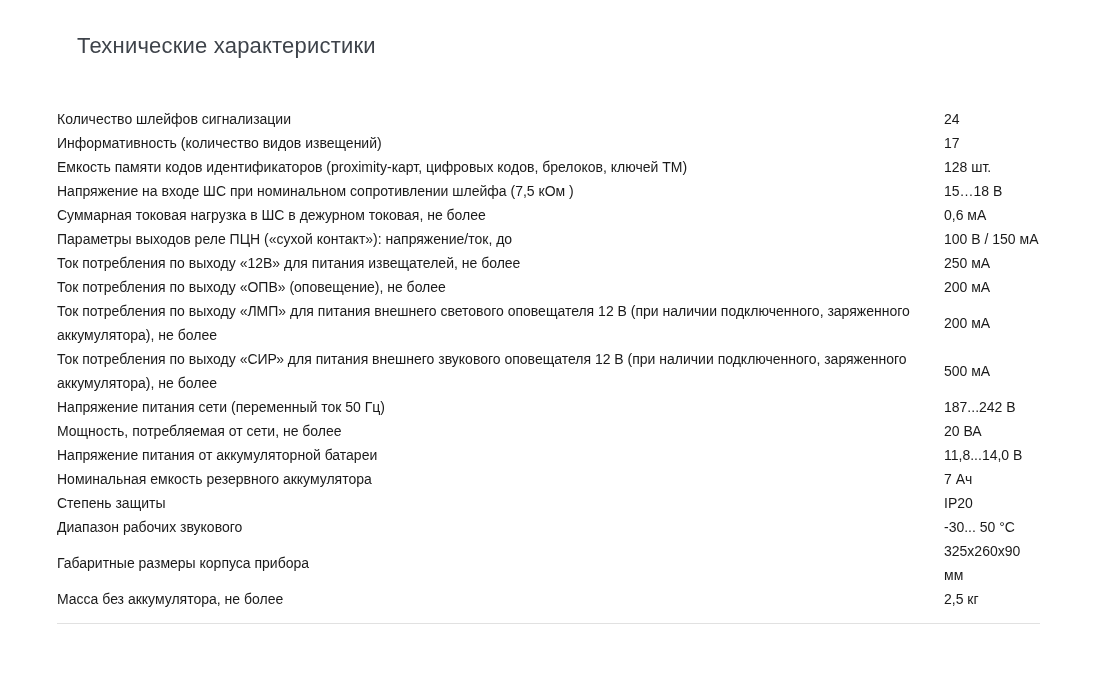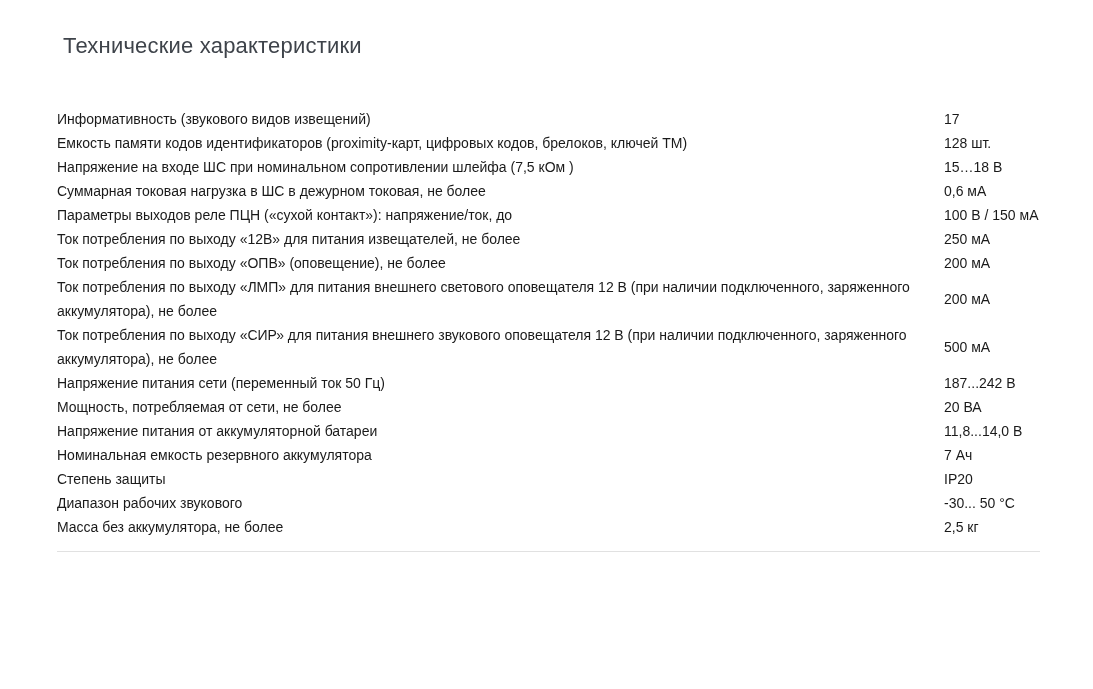--- a/index.html
+++ b/index.html
@@ -10,21 +10,21 @@
     background: #ffffff;
     font-family: "Liberation Sans", sans-serif;
     padding: 33px 0 0 57px;
     overflow: hidden;
     position: relative;
   }
   .title {
     font-size: 22px;
     font-weight: 400;
     color: #3e434a;
-    margin: 0 0 0 6px;
+    margin: 0 0 0 20px;
     line-height: 26px;
     letter-spacing: 0.2px;
   }
   .table-wrap {
     margin-top: 48px;
     width: 983px;
     border-bottom: 1px solid #e1e1e1;
     padding-bottom: 12px;
   }
   table.specs {
@@ -48,21 +48,25 @@
 </head>
 <body>
 
 <div class="page">
   <h1 class="title">Технические характеристики</h1>
 
   <div class="table-wrap">
     <table class="specs">
       <tbody>
           <tr>
-    <td class="spec-label">Информативность (звукового видов извещений)</td>
+    <td class="spec-label">Количество шлейфов сигнализации</td>
+    <td class="spec-value">24</td>
+  </tr>
+          <tr>
+    <td class="spec-label">Информативность (количество видов извещений)</td>
     <td class="spec-value">17</td>
   </tr>
           <tr>
     <td class="spec-label">Емкость памяти кодов идентификаторов (proximity-карт, цифровых кодов, брелоков, ключей ТМ)</td>
     <td class="spec-value">128 шт.</td>
   </tr>
           <tr>
     <td class="spec-label">Напряжение на входе ШС при номинальном сопротивлении шлейфа (7,5 кОм )</td>
     <td class="spec-value">15…18 В</td>
   </tr>
@@ -108,19 +112,23 @@
   </tr>
           <tr>
     <td class="spec-label">Степень защиты</td>
     <td class="spec-value">IP20</td>
   </tr>
           <tr>
     <td class="spec-label">Диапазон рабочих звукового</td>
     <td class="spec-value">-30... 50 °С</td>
   </tr>
           <tr>
+    <td class="spec-label">Габаритные размеры корпуса прибора</td>
+    <td class="spec-value">325х260х90 мм</td>
+  </tr>
+          <tr>
     <td class="spec-label">Масса без аккумулятора, не более</td>
     <td class="spec-value">2,5 кг</td>
   </tr>
         </tbody>
     </table>
   </div>
 </div>
 
 </body></html>

